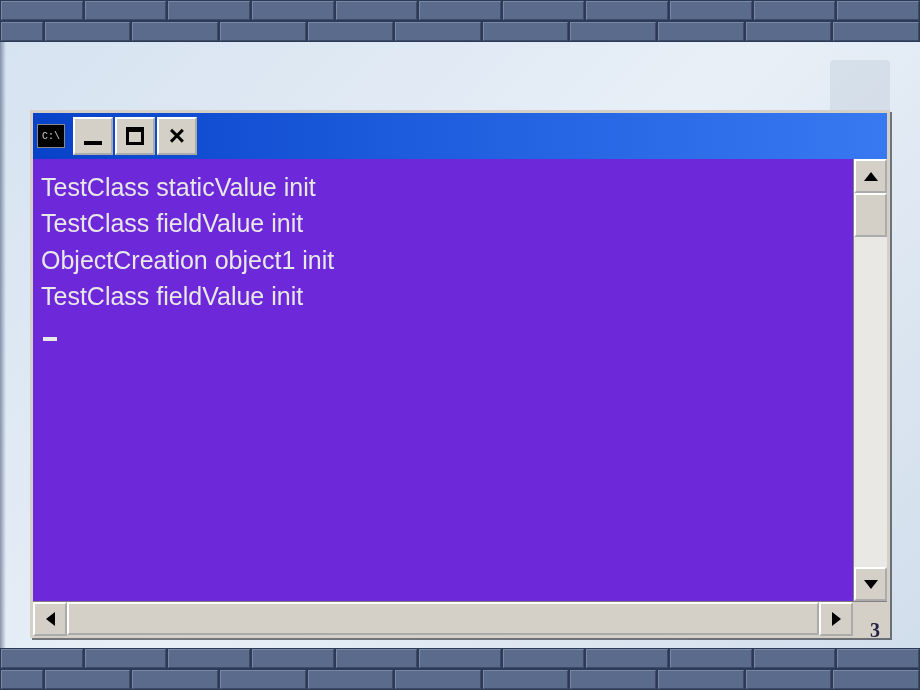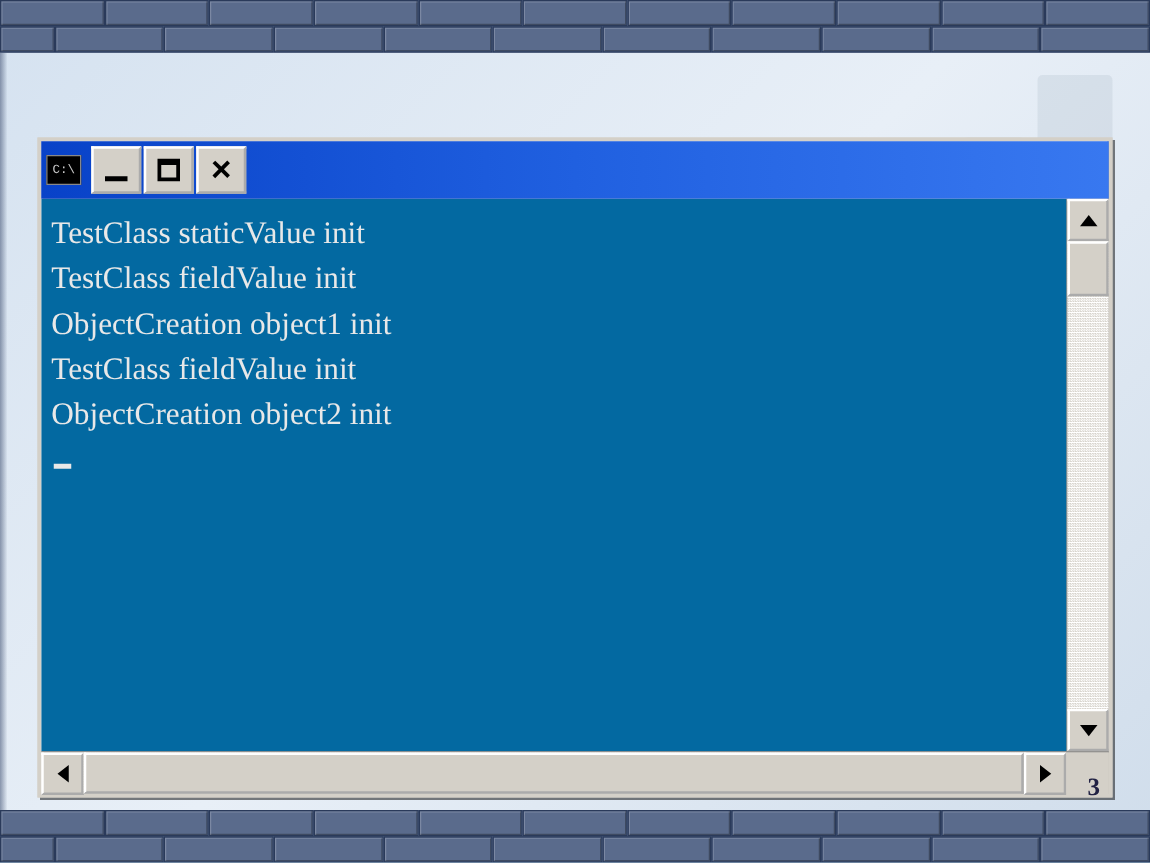--- a/index.html
+++ b/index.html
@@ -166,23 +166,23 @@
     }
 
     .console-content-wrap {
       flex: 1;
       display: flex;
       overflow: hidden;
     }
 
     .console-content {
       flex: 1;
-      background: #0369a1;
+      background: #6d28d9;
       padding: 10px 8px;
-      font-family: Liberation Serif, serif;
+      font-family: Liberation Sans, sans-serif;
       font-size: 25px;
       color: #e8e8e8;
       line-height: 1.45;
       overflow: hidden;
       position: relative;
     }
 
     .console-line {
       white-space: pre;
     }
@@ -367,21 +367,20 @@
     </div>
   </div>
 
   <div class="console-body">
     <div class="console-content-wrap">
       <div class="console-content">
         <div class="console-line">TestClass staticValue init</div>
         <div class="console-line">TestClass fieldValue init</div>
         <div class="console-line">ObjectCreation object1 init</div>
         <div class="console-line">TestClass fieldValue init</div>
-        <div class="console-line">ObjectCreation object2 init</div>
         <div class="console-line"><span class="cursor-block"></span></div>
       </div>
 
       <div class="vscrollbar">
         <div class="scroll-btn">
           <div class="arrow arrow-up"></div>
         </div>
         <div class="scroll-track-v">
           <div class="scroll-thumb-v"></div>
         </div>

